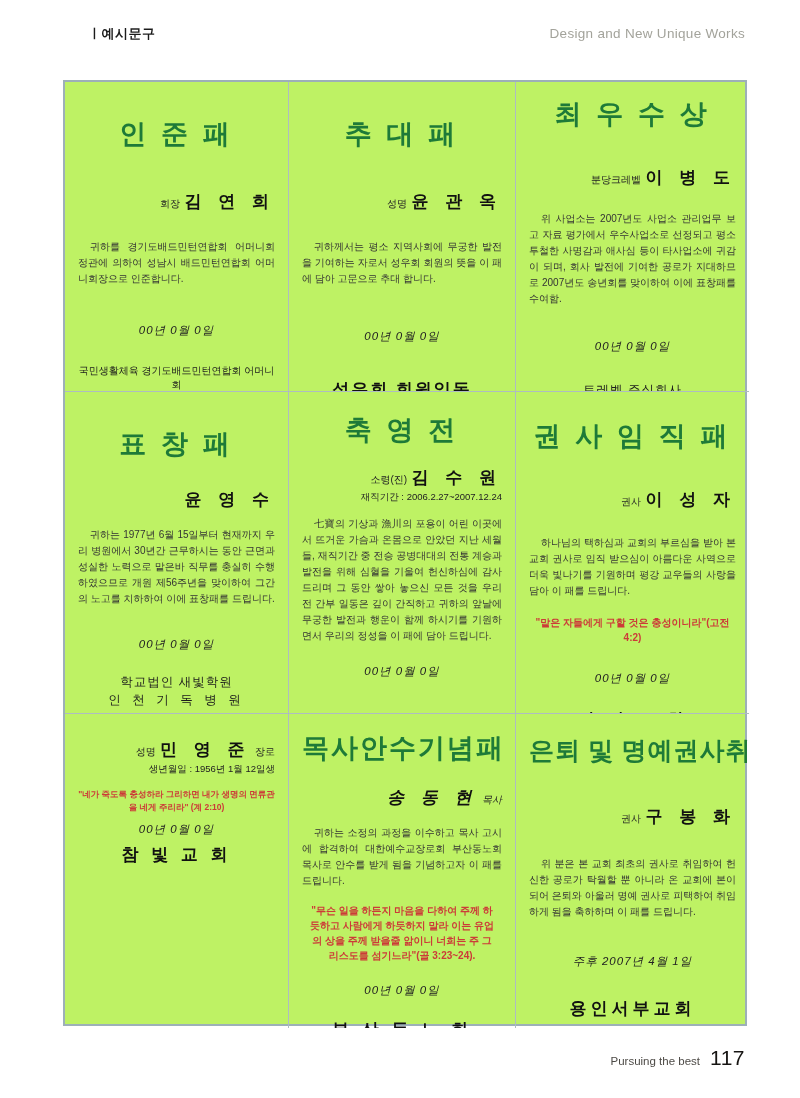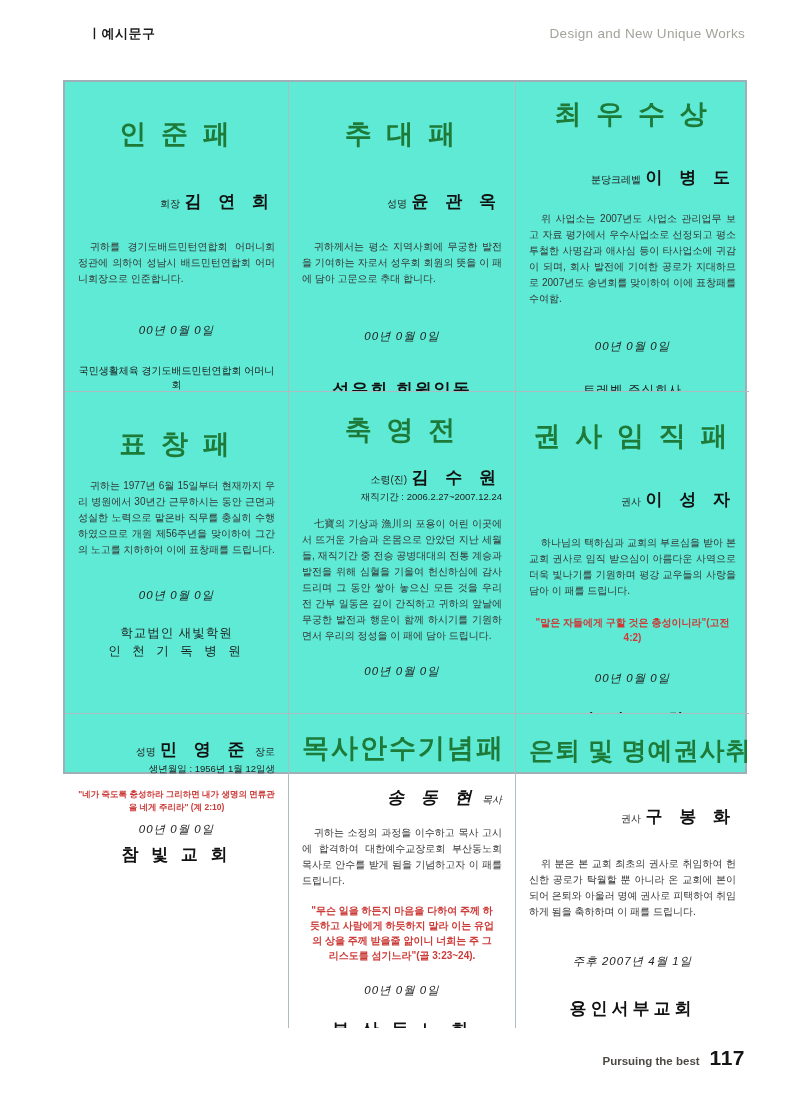--- a/index.html
+++ b/index.html
@@ -12,26 +12,26 @@
   
   .page-header {
     position:absolute; left:88px; right:55px; top:25px;
     display:flex; justify-content:space-between; align-items:baseline;
   }
   .hdr-left  { font-size:13px; font-weight:bold; color:#1b1b1b; letter-spacing:0.5px; }
   .hdr-right { font-size:13.5px; color:#a3a39b; letter-spacing:0.3px; }
 
   
   .grid {
-    position:absolute; left:63px; top:80px; width:684px; height:694px;
+    position:absolute; left:63px; top:80px; width:684px; height:946px;
     display:grid;
     grid-template-columns:224px 227px 233px;
     grid-template-rows:310px 322px 314px;
     border:2px solid #9db0b8;
-    background:#5eead4;
+    background:#bef264;
   }
   .plaque {
     border-right:1px solid #aebcc2;
     border-bottom:1px solid #aebcc2;
     padding:12px 13px 8px 13px;
     overflow:hidden;
   }
   .plaque:nth-child(3n)   { border-right:none; }
   .plaque:nth-child(n+7)  { border-bottom:none; }
 
@@ -93,21 +93,21 @@
   .c8 .org-big  { margin-top:20px; }
   .c9 .p-title  { margin-top:8px; letter-spacing:1px; font-size:25px; }
   .c9 .name-line{ margin-top:38px; }
   .c9 .p-body   { margin-top:28px; }
   .c9 .date-line{ margin-top:34px; }
   .c9 .org-big  { margin-top:28px; }
 
   
   .page-footer {
     position:absolute; right:55px; bottom:28px;
-    display:flex; align-items:baseline; gap:10px;font-weight:bold;
+    display:flex; align-items:baseline; gap:10px;
   }
   .ftr-tag  { font-size:11.5px; color:#4d4a46; }
   .ftr-page { font-size:21px; color:#171513; letter-spacing:0.5px; }
 </style>
 </head>
 <body>
 
 <div class="page">
 
   <div class="page-header">
@@ -147,20 +147,23 @@
         <span class="big-name">이 병 도</span>
       </div>
       <div class="p-body">위 사업소는 2007년도 사업소 관리업무 보고 자료 평가에서 우수사업소로 선정되고 평소 투철한 사명감과 애사심 등이 타사업소에 귀감이 되며, 회사 발전에 기여한 공로가 지대하므로 2007년도 송년회를 맞이하여 이에 표창패를 수여함.</div>
       <div class="date-line">00년 0월 0일</div>
       <div class="org-mid">트레벨 주식회사</div>
 
     </div>
 
     <div class="plaque c4">
       <div class="p-title">표 창 패</div>
+      <div class="name-line">
+        <span class="big-name">윤 영 수</span>
+      </div>
       <div class="p-body">귀하는 1977년 6월 15일부터 현재까지 우리 병원에서 30년간 근무하시는 동안 근면과 성실한 노력으로 맡은바 직무를 충실히 수행하였으므로 개원 제56주년을 맞이하여 그간의 노고를 치하하여 이에 표창패를 드립니다.</div>
       <div class="date-line">00년 0월 0일</div>
       <div class="org-mid">학교법인 새빛학원</div>
       <div class="org-mid">인 천 기 독 병 원</div>
 
     </div>
 
     <div class="plaque c5">
       <div class="p-title">축 영 전</div>
       <div class="name-line">

